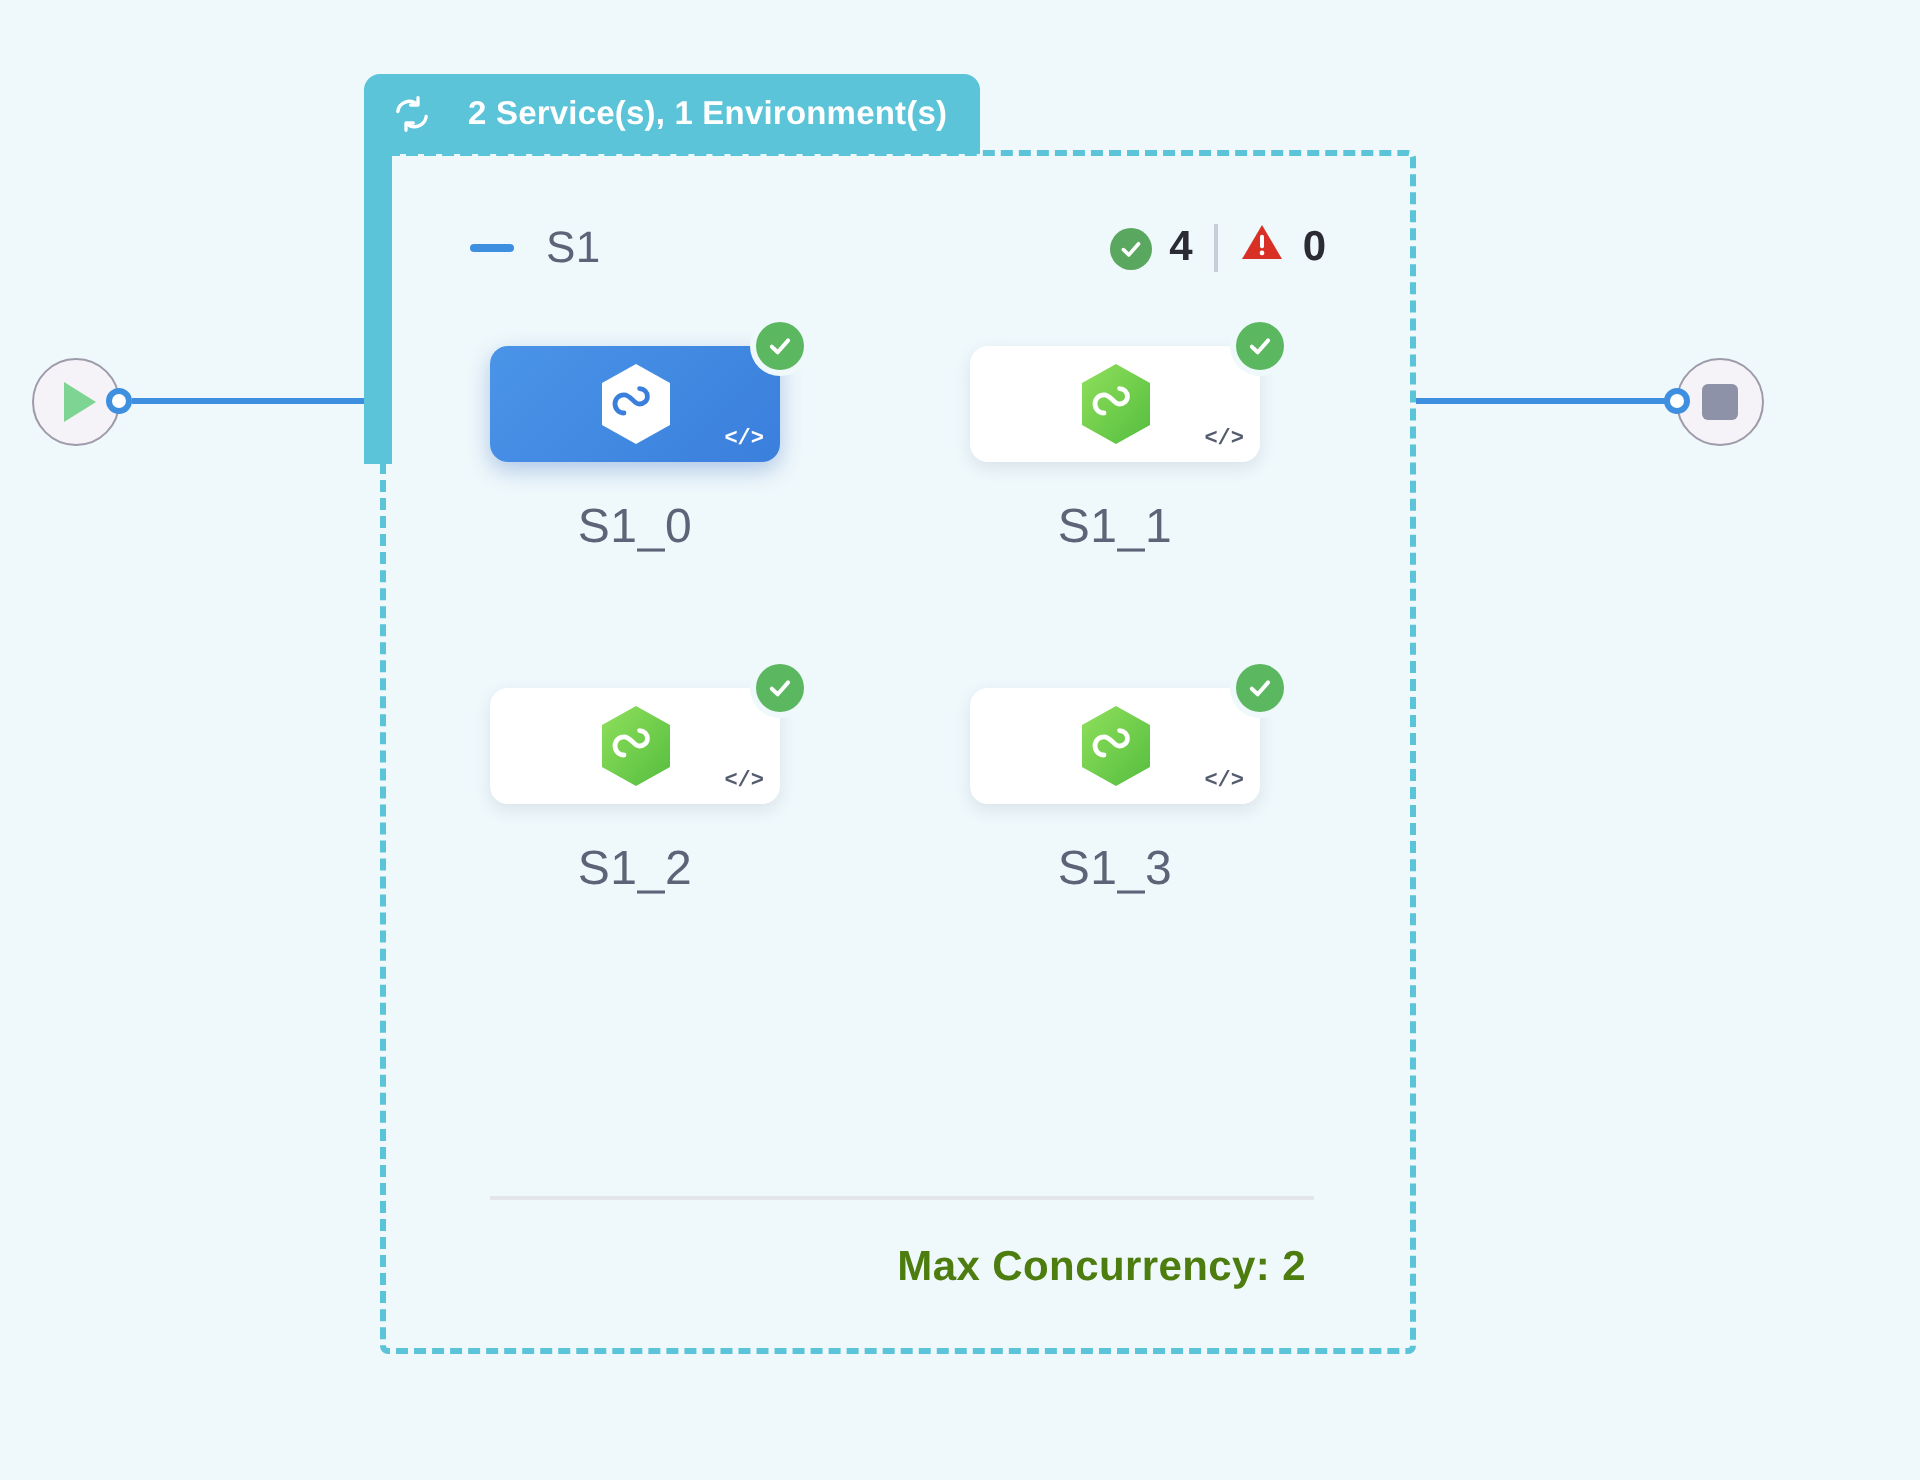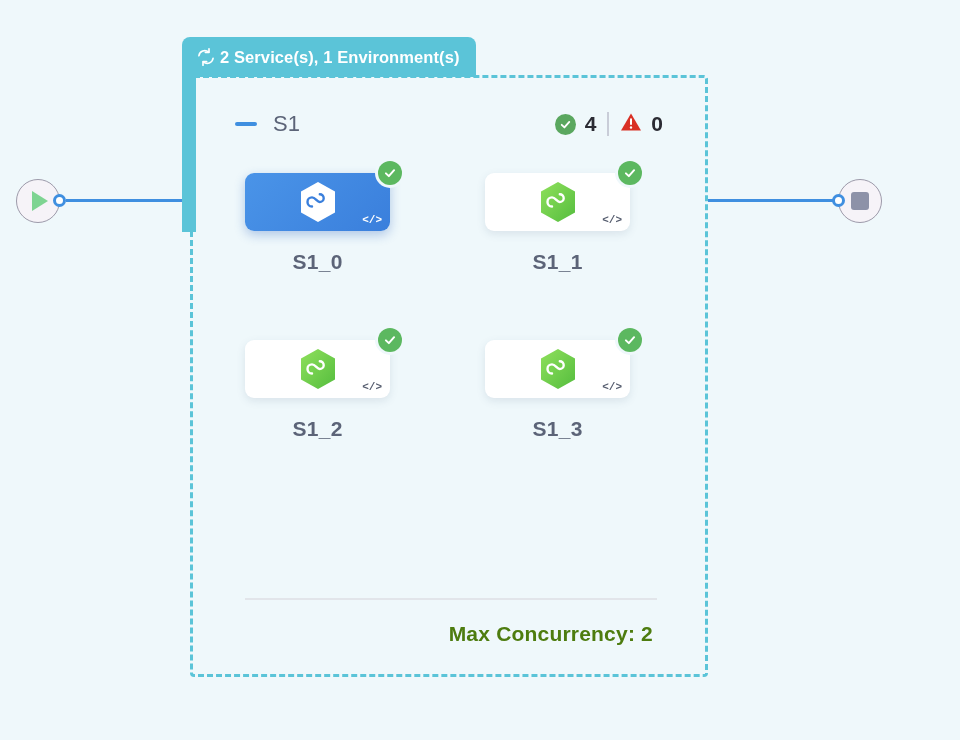--- a/index.html
+++ b/index.html
@@ -80,21 +80,21 @@
   
   .group-tab {
     position: absolute;
     left: 182px;
     top: 37px;
     height: 40px;
     background: #5bc4d8;
     border-radius: 8px 8px 0 0;
     display: flex;
     align-items: center;
-    gap: 4px;
+    gap: 18px;
     padding: 0 16px 0 14px;
     color: #ffffff;
     font-size: 16.5px;
     font-weight: 600;
     letter-spacing: 0.1px;
     z-index: 4;
     box-sizing: border-box;
   }
   .group-tab-band {
     position: absolute;
@@ -242,22 +242,22 @@
     border-radius: 50%;
     background: #5cb860;
     display: flex;
     align-items: center;
     justify-content: center;
     box-shadow: 0 0 0 3px #eff8fb;
   }
 
   .node-label {
     margin-top: 19px;
-    font-size: 21px;
-    font-weight: 700;
+    font-size: 24px;
+    font-weight: 400;
     color: #5c6478;
     letter-spacing: 0.3px;
   }
 
   
   .group-divider {
     position: absolute;
     left: 52px;
     bottom: 74px;
     width: 412px;

